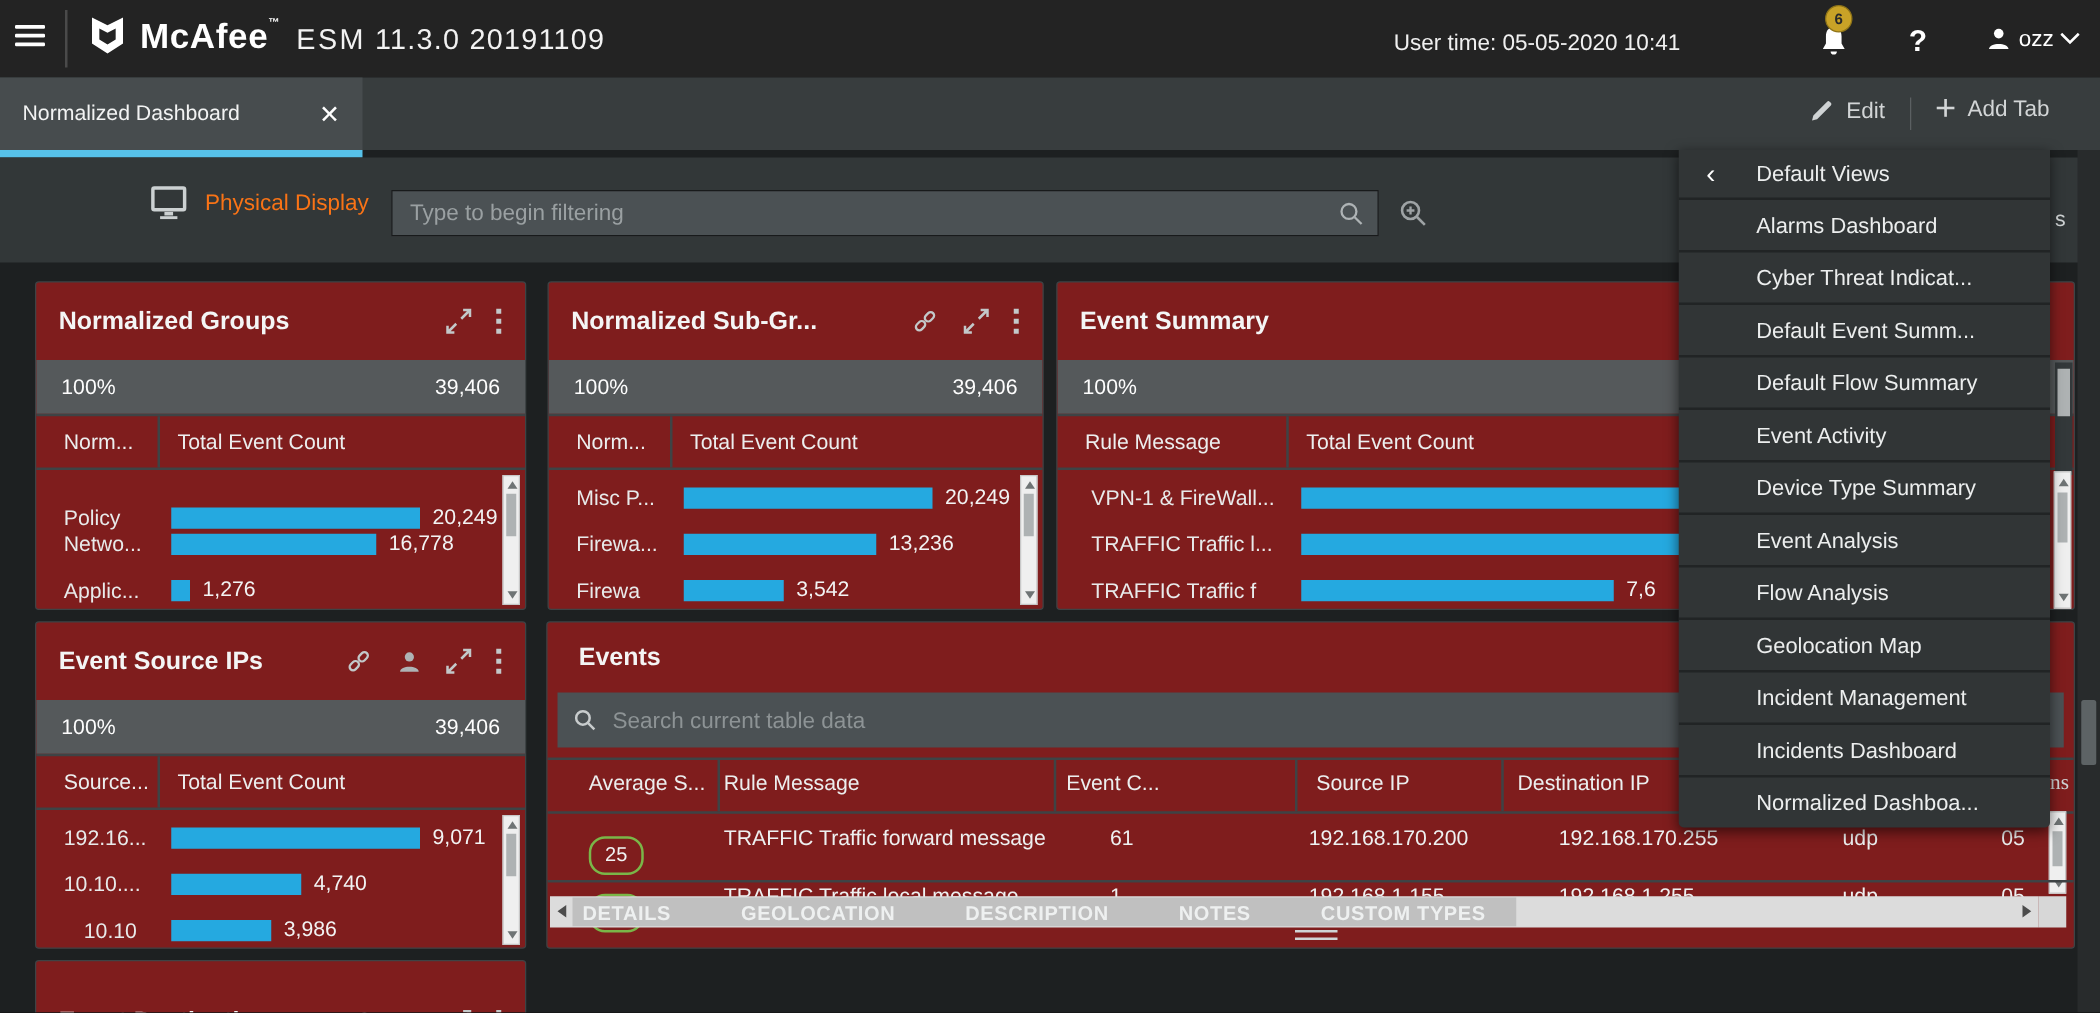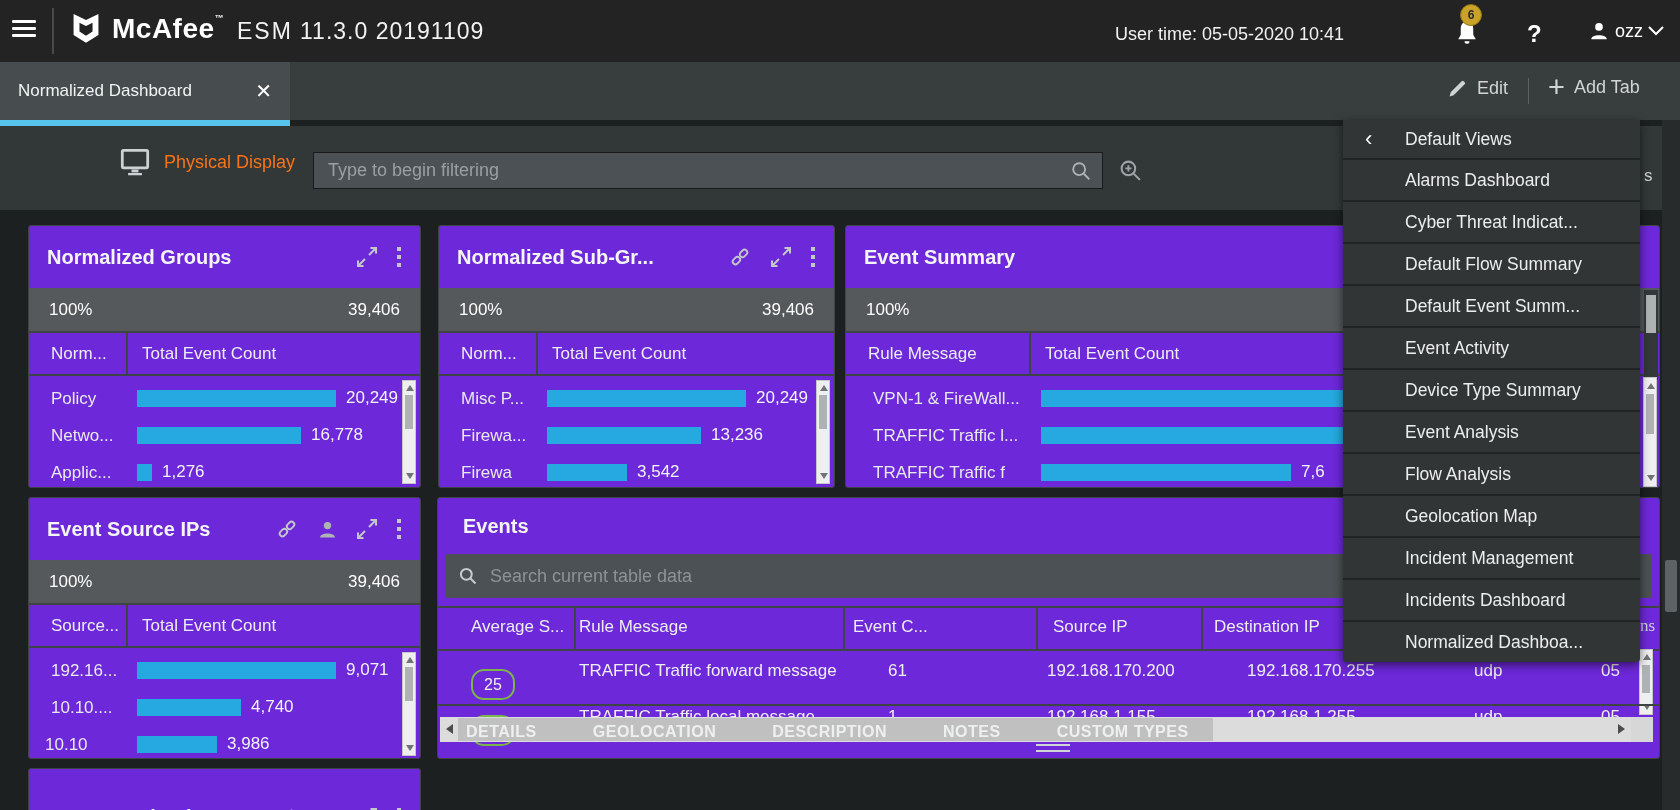--- a/index.html
+++ b/index.html
@@ -39,21 +39,21 @@
   .dispwrap{left:120px;top:148px;display:flex;align-items:center;gap:14px;cursor:pointer;}
   .disptext{font-size:18px;color:#f97316;}
   .filter{left:313px;top:152px;width:790px;height:37px;background:#4b5154;
           border:1px solid #181a1b;box-sizing:border-box;display:flex;align-items:center;}
   .filter input{flex:1;background:transparent;border:none;outline:none;color:#dfe2e2;
           font-size:18px;padding:0 14px;font-family:"Liberation Sans",sans-serif;}
   .filter input::placeholder{color:#9aa0a2;}
   .zoomicon{left:1118px;top:158px;cursor:pointer;}
   .fragment{color:#cfd3d4;font-size:17px;}
   
-  .panel{background:#6d28d9;border:1px solid #3e4345;border-radius:3px;box-sizing:border-box;overflow:hidden;}
+  .panel{background:#7f1d1d;border:1px solid #3e4345;border-radius:3px;box-sizing:border-box;overflow:hidden;}
   .phead{height:62px;display:flex;align-items:center;padding:0 18px;}
   .ptitle{font-size:20px;font-weight:bold;color:#f4f5f5;white-space:nowrap;}
   .picons{margin-left:auto;display:flex;align-items:center;gap:18px;}
   .picons .ic{cursor:pointer;display:flex;}
   .pctrow{height:43px;background:#55595b;display:flex;align-items:center;
           padding:0 20px;font-size:17px;color:#fdfdfd;}
   .pctrow .tot{margin-left:auto;}
   .colhdr{height:41px;border-top:2px solid #3e4345;border-bottom:2px solid #3e4345;
           display:flex;align-items:center;font-size:17px;color:#eceeee;position:relative;}
   .colhdr .c1{padding-left:22px;}
@@ -221,21 +221,21 @@
       <div class="pctrow">
         <span>100%</span>
         <span class="tot">39,406</span>
       </div>
       <div class="colhdr">
         <span class="c1">Norm...</span>
         <span class="cdiv" style="left:97px;"></span>
         <span style="position:absolute;left:113px;">Total Event Count</span>
       </div>
       <div class="rows" style="height: 112px;">
-        <div class="brow" style="top: 4px; padding-left: 20px;">
+        <div class="brow" style="top: 20px; padding-left: 20px;">
           <span class="blabel" style="left:22px;">Policy</span>
           <div class="bbar" style="left:108px;width:199px;top:10px;"></div>
           <span class="bval" style="left:317px;top:8px;">20,249</span>
         </div>
         <div class="brow" style="top: 41px;">
           <span class="blabel" style="left:22px;">Netwo...</span>
           <div class="bbar" style="left:108px;width:164px;top:10px;"></div>
           <span class="bval" style="left:282px;top:8px;">16,778</span>
         </div>
         <div class="brow" style="top: 78px;">
@@ -389,21 +389,21 @@
           <span class="blabel" style="left:22px;">192.16...</span>
           <div class="bbar" style="left:108px;width:199px;top:10px;"></div>
           <span class="bval" style="left:317px;top:8px;">9,071</span>
         </div>
         <div class="brow" style="top: 41px;">
           <span class="blabel" style="left:22px;">10.10....</span>
           <div class="bbar" style="left:108px;width:104px;top:10px;"></div>
           <span class="bval" style="left:222px;top:8px;">4,740</span>
         </div>
         <div class="brow" style="top: 78px;">
-          <span class="blabel" style="left:16px;">10.10</span>
+          <span class="blabel" style="left:38px;">10.10</span>
           <div class="bbar" style="left:108px;width:80px;top:10px;"></div>
           <span class="bval" style="left:198px;top:8px;">3,986</span>
         </div>
         <div class="mscroll" style="right: 4px; top: 4px; height: 104px;">
           <div class="sarrow up" style="top:4px;"></div>
           <div class="mthumb" style="top:14px;height:34px;"></div>
           <div class="sarrow dn" style="bottom:4px;"></div>
         </div>
       </div>
     </div>
@@ -529,22 +529,22 @@
     </div>
   </div>
 
   <div class="abs menu" id="viewsMenu">
     <div class="mitem first" style="position:relative;">
       <span class="mchev">‹</span>
       <span>Default Views</span>
     </div>
   <div class="mitem">Alarms Dashboard</div>
       <div class="mitem">Cyber Threat Indicat...</div>
+      <div class="mitem">Default Event Summ...</div>
       <div class="mitem">Default Flow Summary</div>
-      <div class="mitem">Default Event Summ...</div>
       <div class="mitem">Event Activity</div>
       <div class="mitem">Device Type Summary</div>
       <div class="mitem">Event Analysis</div>
       <div class="mitem">Flow Analysis</div>
       <div class="mitem">Geolocation Map</div>
       <div class="mitem">Incident Management</div>
       <div class="mitem">Incidents Dashboard</div>
       <div class="mitem">Normalized Dashboa...</div>
     </div>
 

